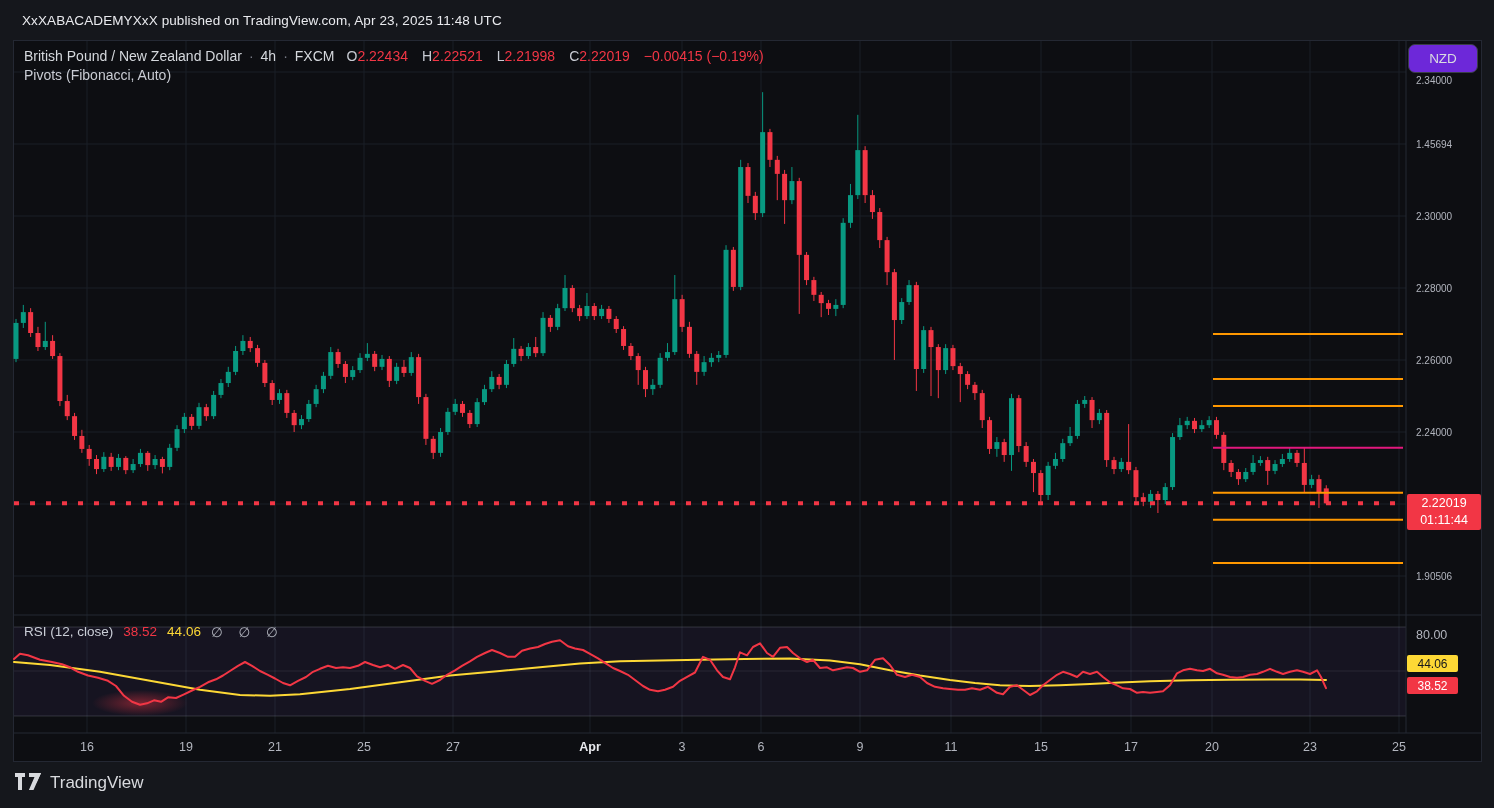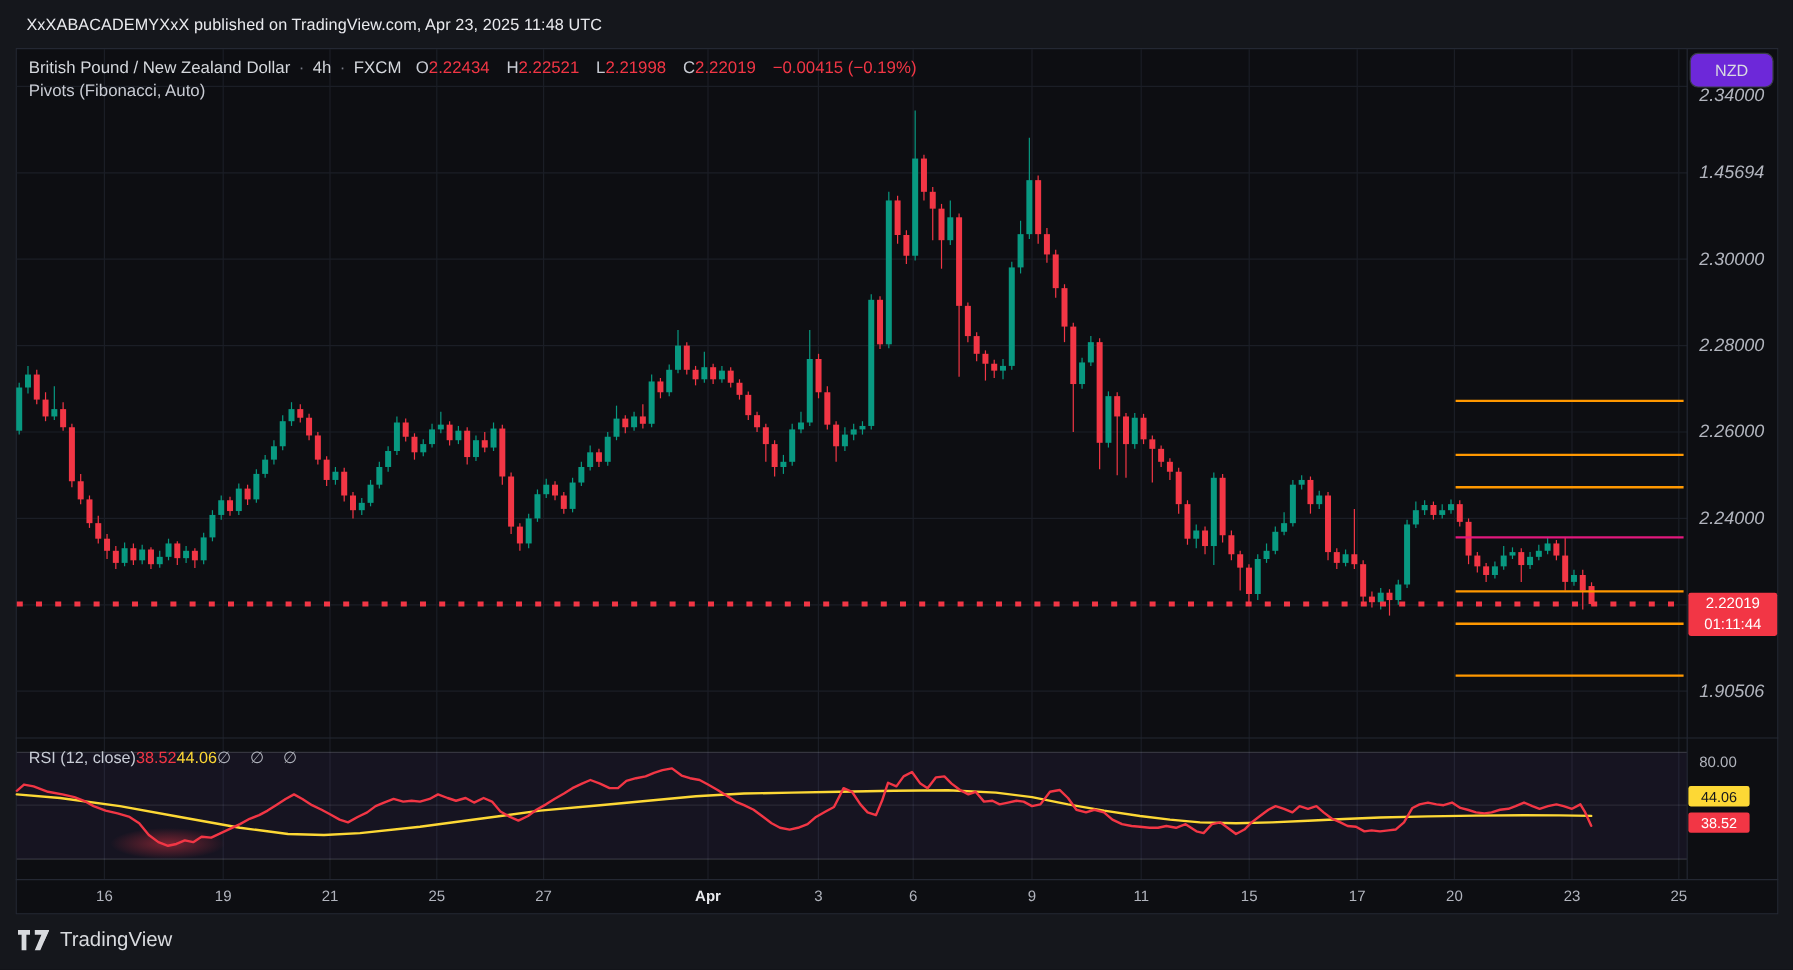--- a/index.html
+++ b/index.html
@@ -12,34 +12,34 @@
   #legend{left:24px;top:46px;color:#d5d8dd;font-size:14px;line-height:20px;white-space:nowrap;}
   #legend .row{display:flex;gap:0;}
   #legend .sep{color:#787b86;padding:0 7px;}
   #legend .ohlc{margin-left:12px;display:flex;gap:14px;}
   #legend .ohlc .pair .k{color:#c8cbd3;}
   #legend .ohlc .pair .v{color:#f23645;}
   #legend .chg{color:#f23645;margin-left:14px;}
   #indicator-legend{left:24px;top:67px;color:#c9ccd4;font-size:14px;}
   #currency-button{left:1408px;top:44px;width:68px;height:27px;border:1px solid #3a3e47;border-radius:7px;
     color:#d9dbe0;font-size:13.5px;display:flex;align-items:center;justify-content:center;background:#6d28d9;cursor:pointer;}
-  .price-label{left:1416px;color:#b2b5be;font-size:15px;transform:translateY(-50%);font-style:italic;}
+  .price-label{left:1416px;color:#b2b5be;font-size:10px;transform:translateY(-50%);}
   .time-label{color:#b2b5be;font-size:12.5px;top:740px;transform:translateX(-50%);}
   .time-label.major{color:#e8e9ed;font-weight:700;}
   #price-badge{left:1407px;top:494px;width:74px;height:36px;background:#f23645;border-radius:2px;color:#fff;
     font-size:12.5px;display:flex;flex-direction:column;align-items:center;justify-content:center;line-height:17px;}
-  #rsi-legend{left:24px;top:624px;font-size:13.5px;display:flex;gap:0;color:#c9cdd6;white-space:nowrap;}
+  #rsi-legend{left:24px;top:624px;font-size:13.5px;display:flex;gap:10px;color:#c9cdd6;white-space:nowrap;}
   #rsi-legend .v-red{color:#f23645;}
   #rsi-legend .v-yel{color:#fdd835;}
   #rsi-legend .empty{color:#aeb1ba;letter-spacing:6px;}
   #rsi-80-label{left:1416px;top:635px;transform:translateY(-50%);color:#b2b5be;font-size:12.5px;}
   .rsi-badge{left:1407px;width:51px;height:17px;border-radius:2px;font-size:12px;display:flex;align-items:center;justify-content:center;}
   #rsi-badge-yellow{top:655px;background:#fdd835;color:#15171c;}
   #rsi-badge-red{top:677px;background:#f23645;color:#fff;}
-  #watermark{left:15px;top:773px;display:flex;align-items:center;gap:9px;color:#d8dade;font-size:17px;font-weight:500;}
+  #watermark{left:15px;top:773px;display:flex;gap:9px;color:#d8dade;font-size:17px;font-weight:500;}
 </style>
 </head>
 <body>
 
 <div class="abs" id="publish-bar">
   <span>XxXABACADEMYXxX published on TradingView.com, Apr 23, 2025 11:48 UTC</span>
 </div>
 
 <div class="abs" id="chart-frame"></div>
 

